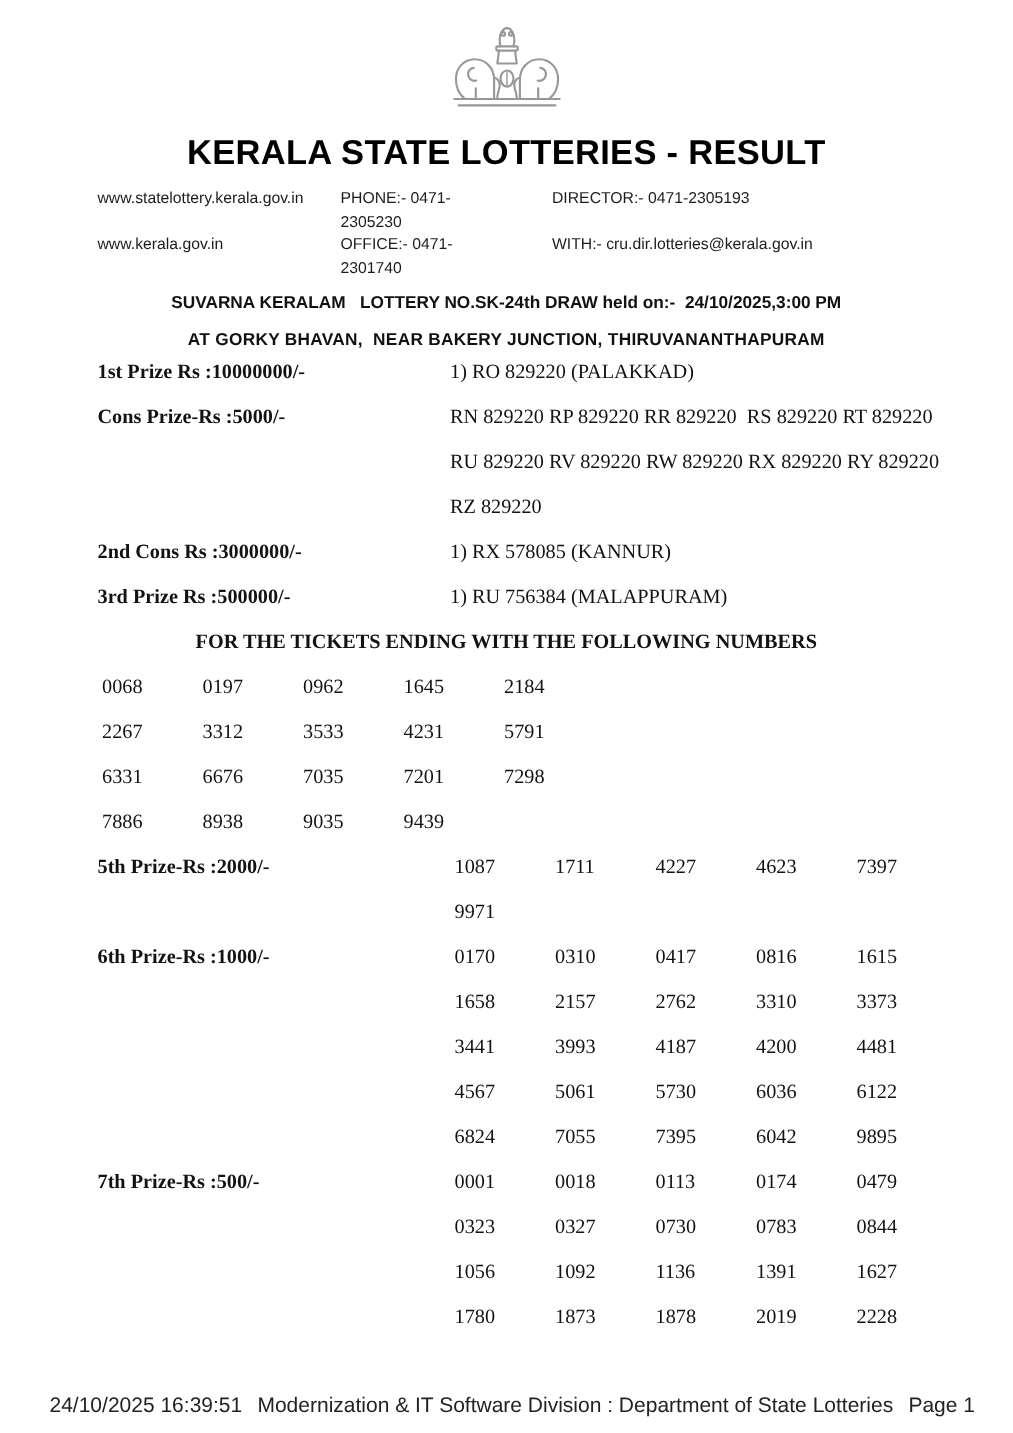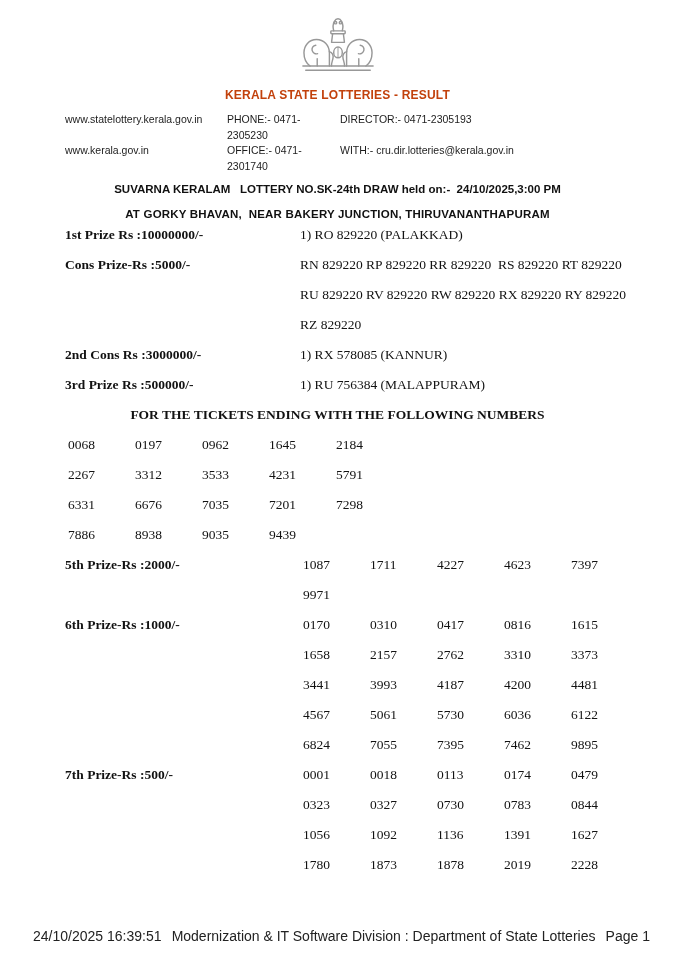--- a/index.html
+++ b/index.html
@@ -8,30 +8,30 @@
     width:675px;height:955px;
     margin:0 auto;
     background:#ffffff;
     color:#161616;
     font-family:"Liberation Sans",sans-serif;
     overflow:hidden;
   }
   .emblem{display:block;margin:10px auto 0 auto;}
   .title{
     text-align:center;
-    font-size:12px;font-weight:bold;
-    color:#c2410c;
+    font-size:23px;font-weight:bold;
+    color:#000000;
     margin-top:9px;
     letter-spacing:0.2px;
   }
   .contact{margin:10px 0 0 65px;font-size:10.5px;color:#1c1c1c;}
   .contact-row{display:flex;line-height:15.5px;}
   .contact-c1{width:162px;}
   .contact-c2{width:113px;}
-  .contact-c3{flex:1;}
+  .contact-c3{flex:1;margin-left:28px;}
   .draw-line{
     text-align:center;font-weight:bold;font-size:11.5px;
     color:#111;white-space:pre;
   }
   .draw-line.first{margin-top:9px;}
   .draw-line.second{margin-top:13px;letter-spacing:0.2px;}
   .results{
     font-family:"Liberation Serif",serif;
     font-size:13.5px;color:#121212;
   }
@@ -212,21 +212,21 @@
               <div class="num-cell">4567</div>
               <div class="num-cell">5061</div>
               <div class="num-cell">5730</div>
               <div class="num-cell">6036</div>
               <div class="num-cell">6122</div>
             </div>
             <div class="num-row">
               <div class="num-cell">6824</div>
               <div class="num-cell">7055</div>
               <div class="num-cell">7395</div>
-              <div class="num-cell">7462</div>
+              <div class="num-cell">6042</div>
               <div class="num-cell">9895</div>
             </div>
           </div>
         </div>
         <div class="prize-row">
           <div class="prize-label">7th Prize-Rs :500/-</div>
           <div class="num-grid">
             <div class="num-row">
               <div class="num-cell">0001</div>
               <div class="num-cell">0018</div>

